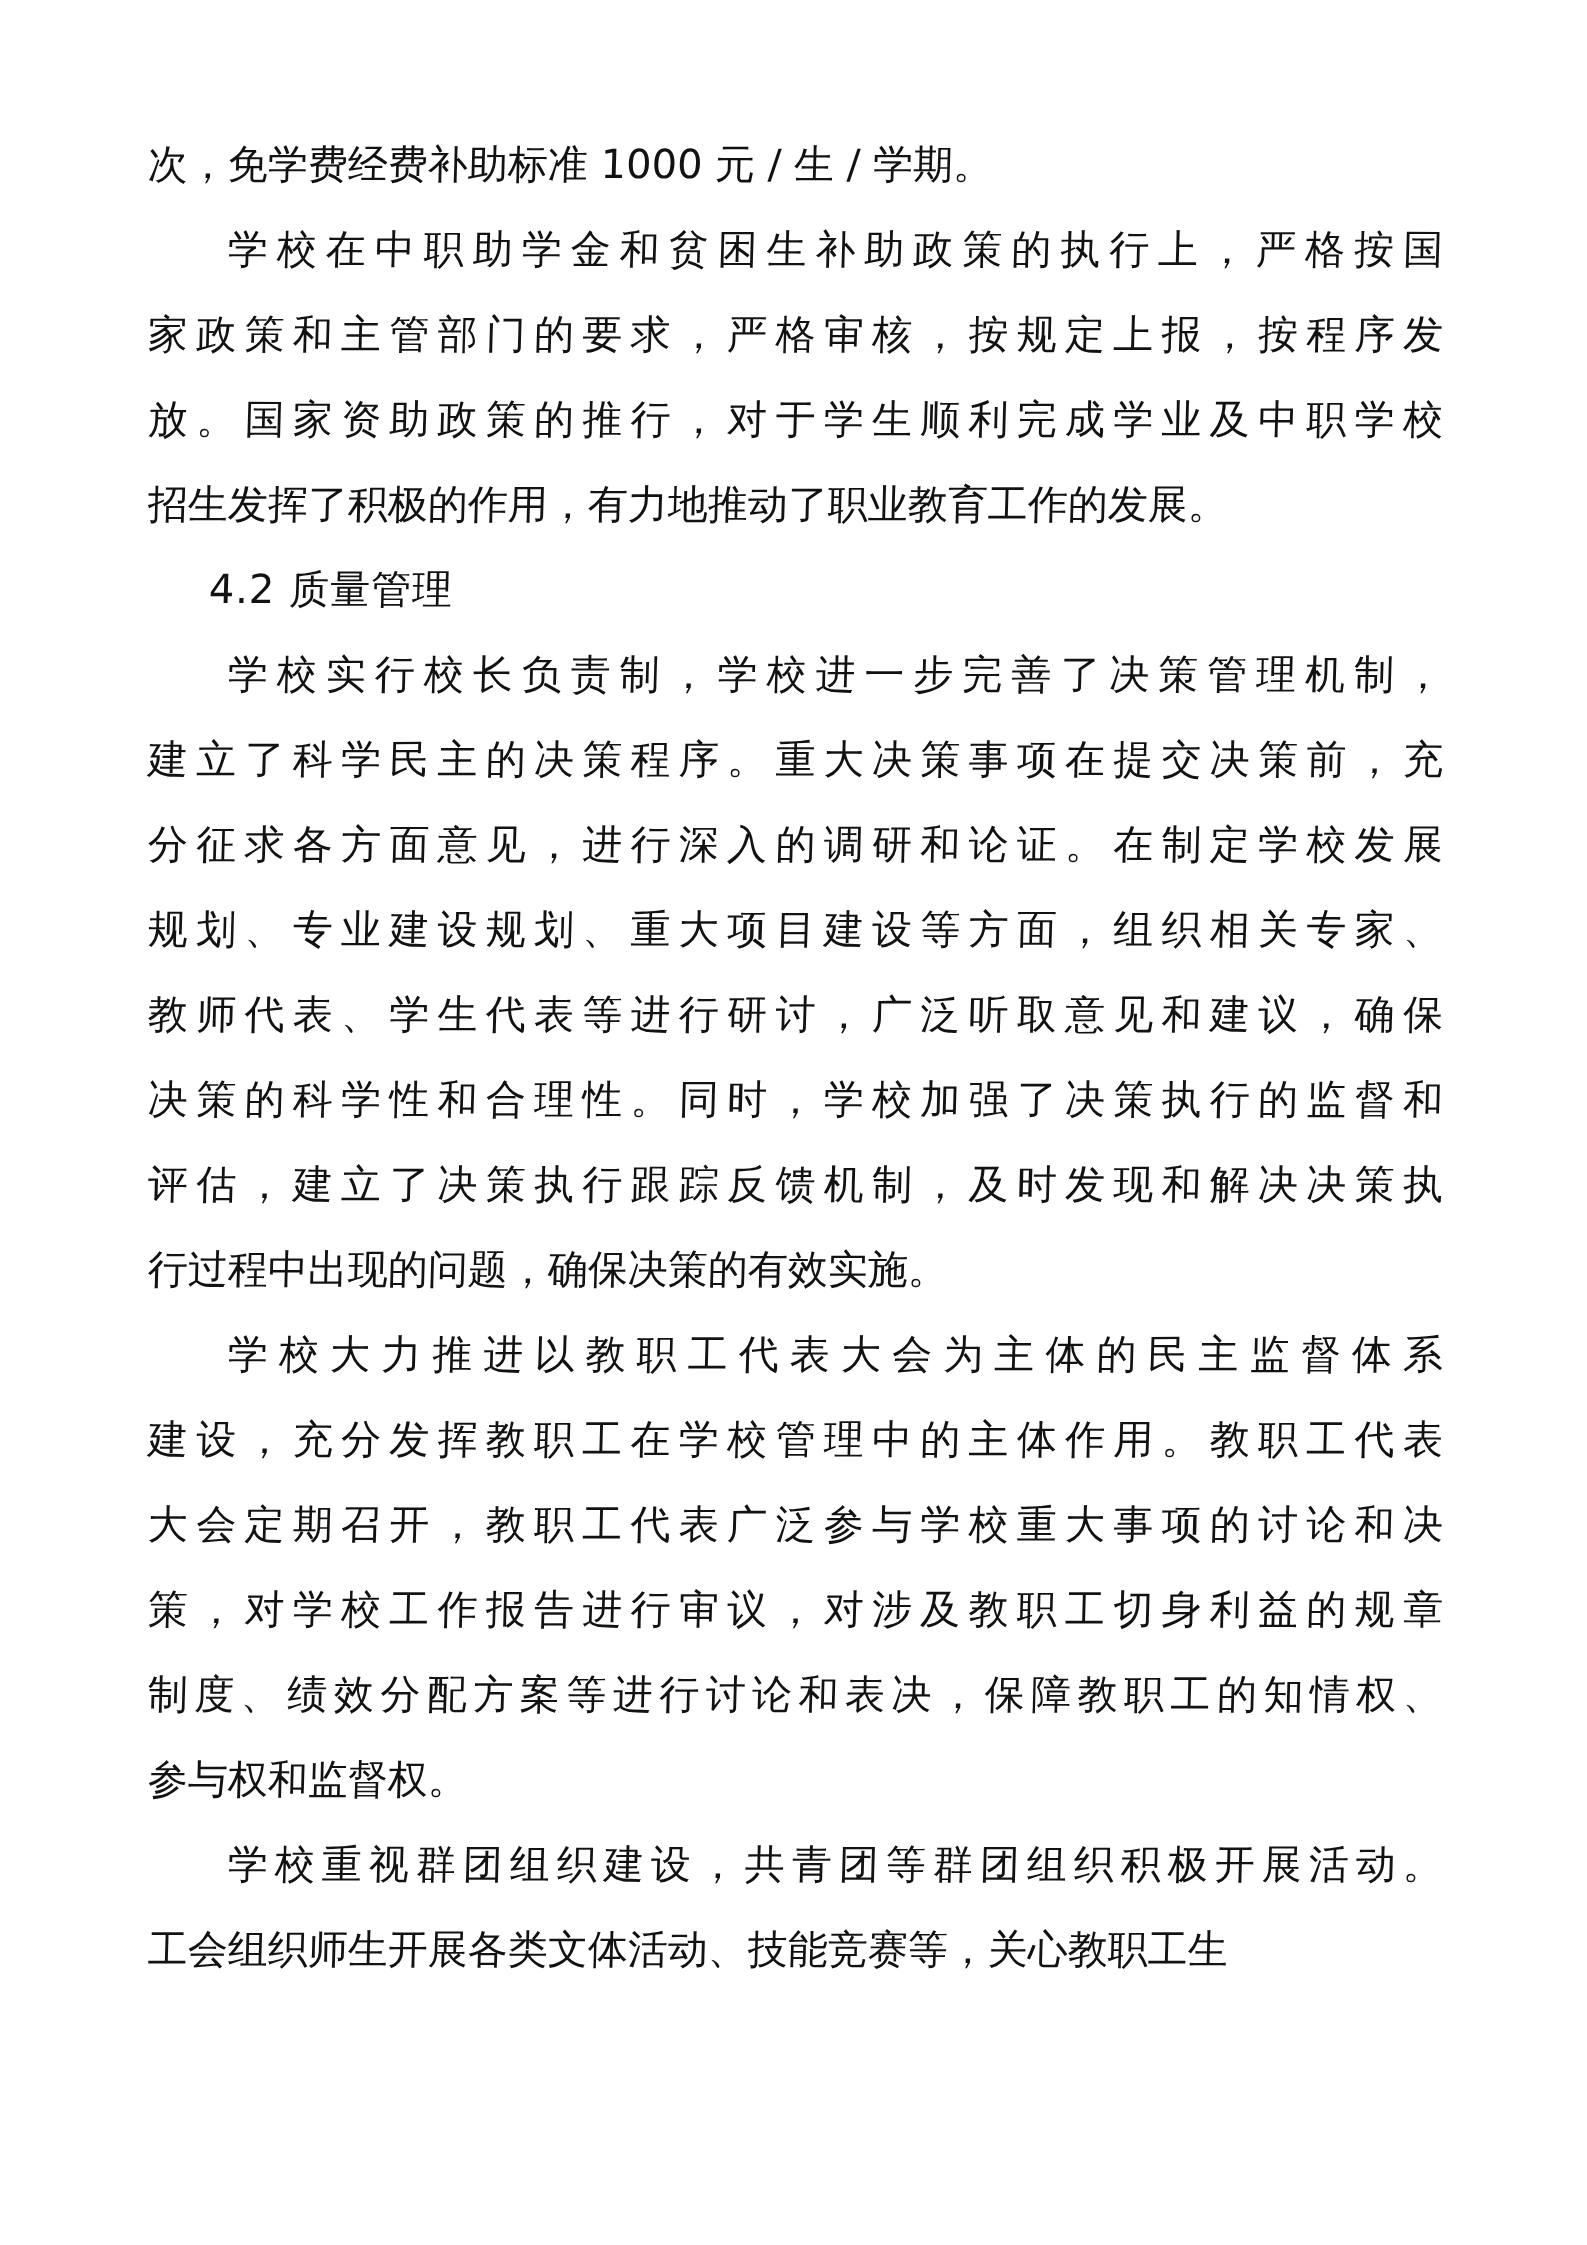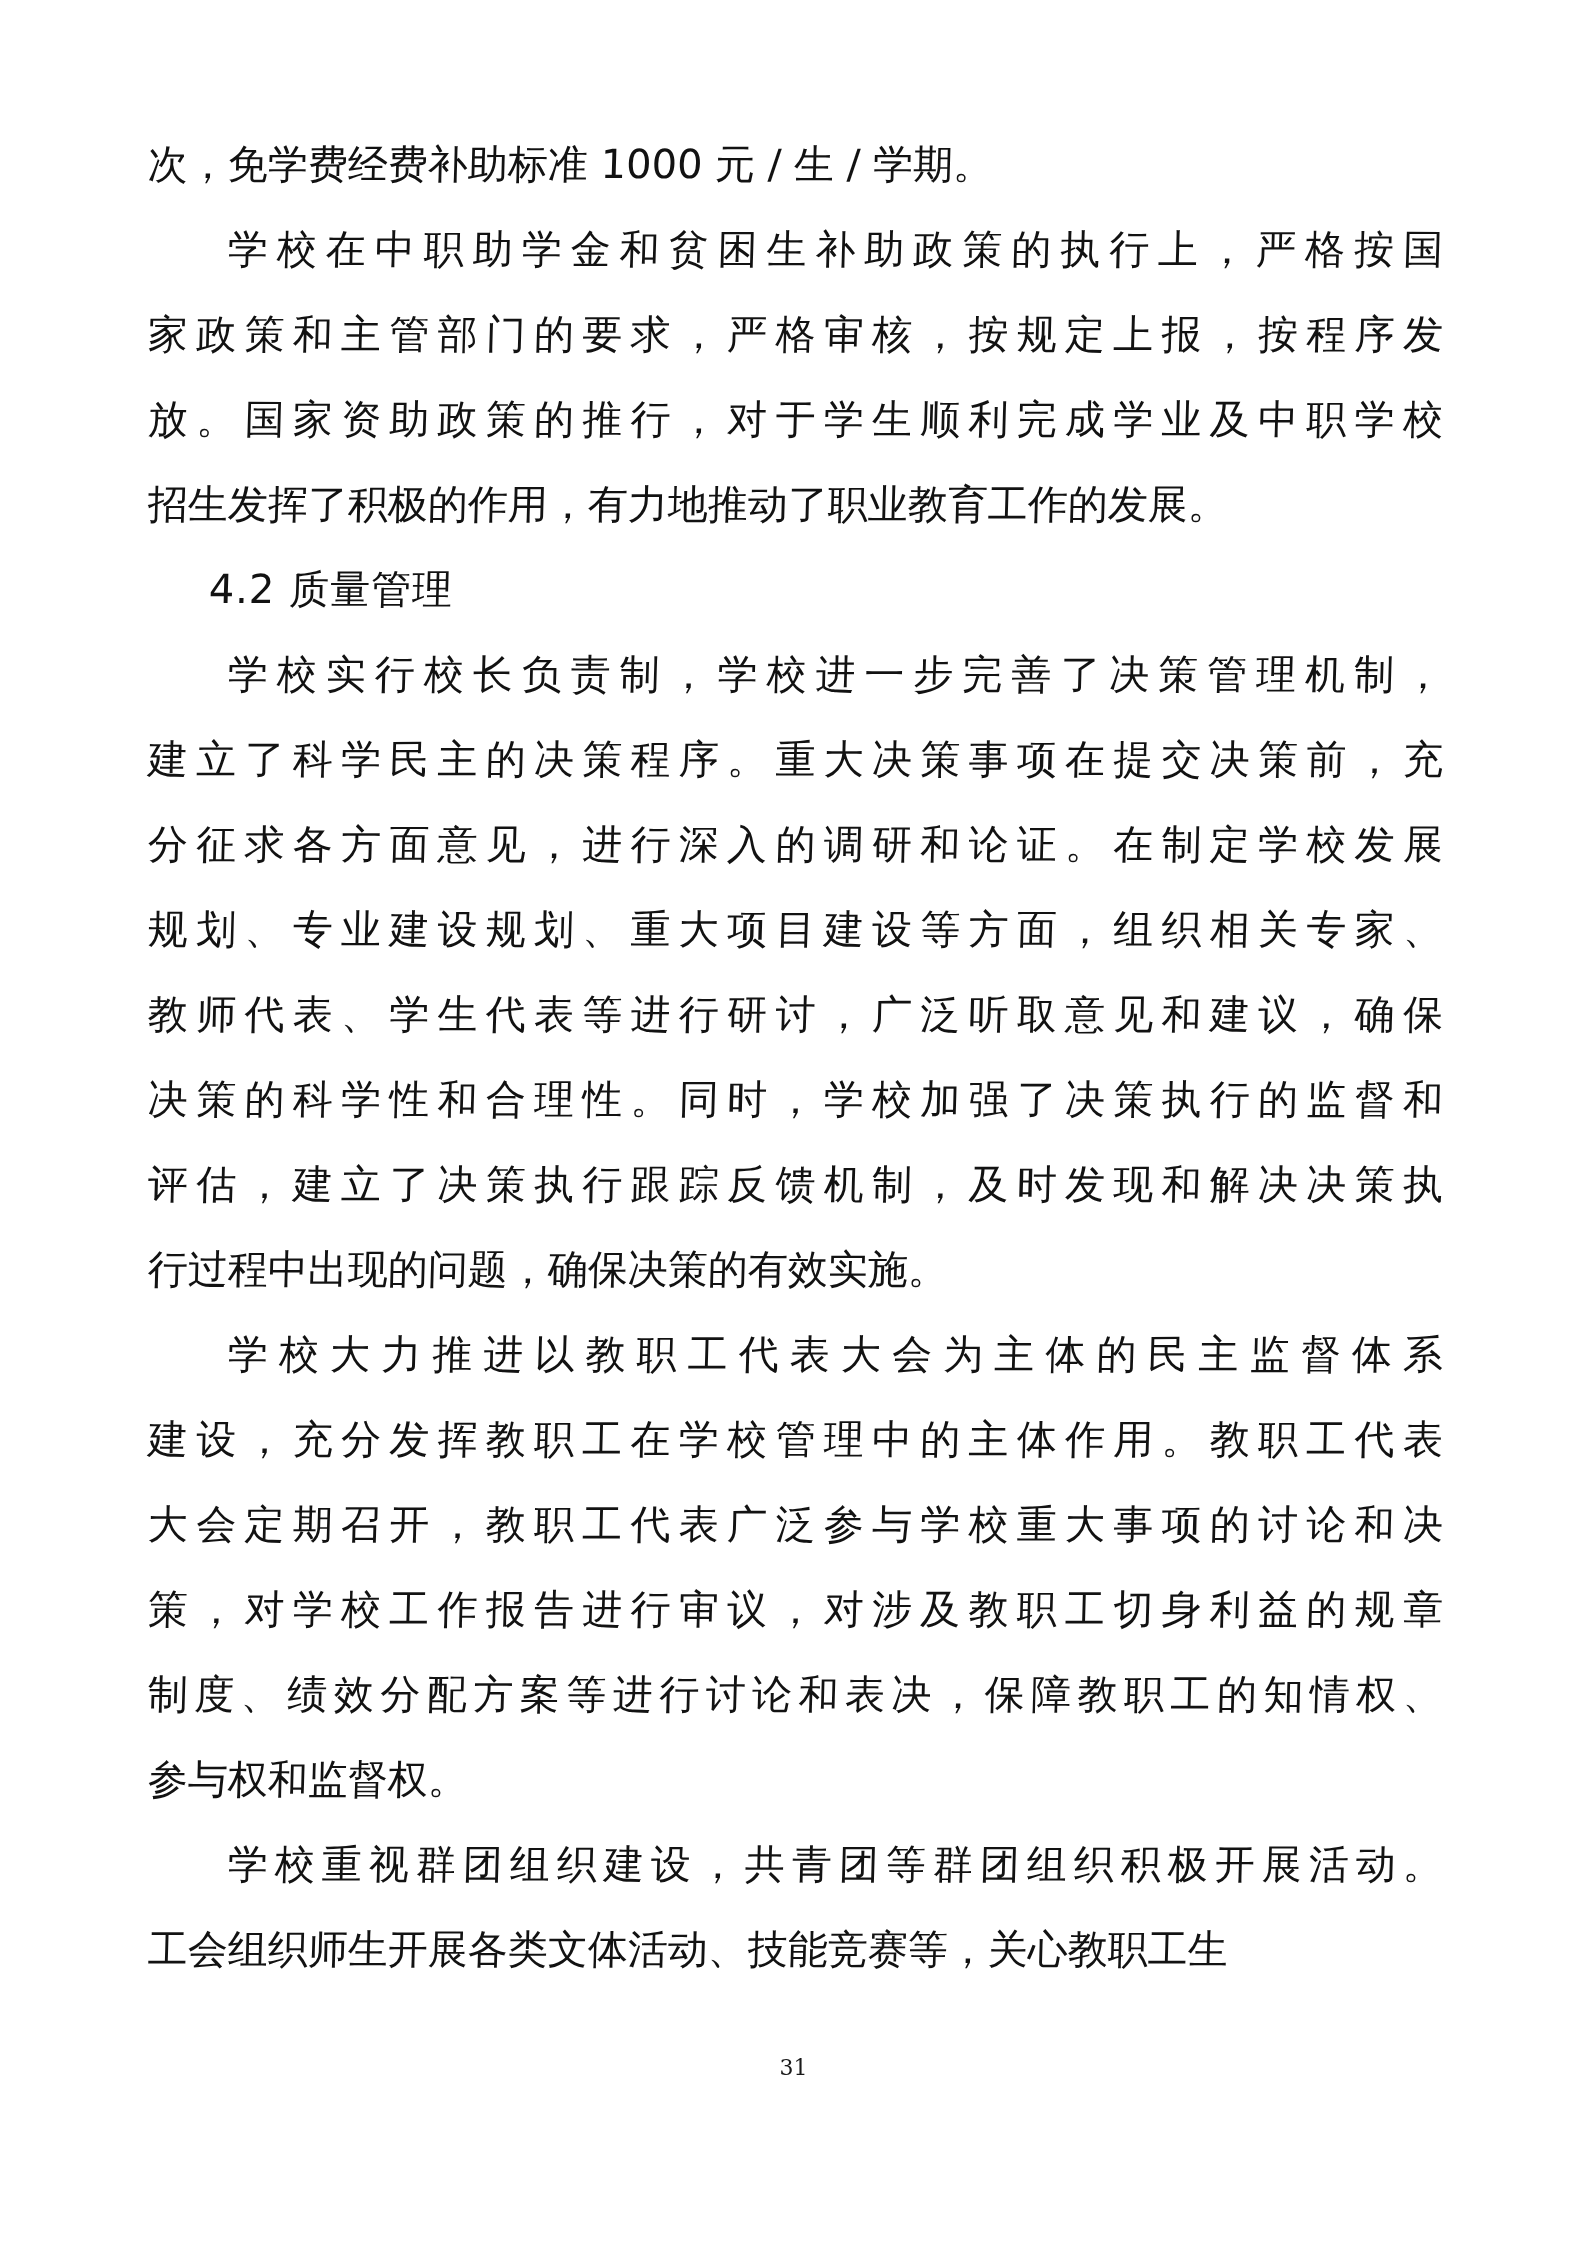--- a/index.html
+++ b/index.html
@@ -110,15 +110,14 @@
       <div class="line">参与权和监督权。</div>
     </div>
 
     <div class="para-block">
       <div class="line indented" style="letter-spacing: 7px;">学校重视群团组织建设，共青团等群团组织积极开展活动。</div>
       <div class="line">工会组织师生开展各类文体活动、技能竞赛等，关心教职工生</div>
     </div>
 
   </div>
 
-  <div id="page-number">31</div>
 
 </div>
 
 </body></html>

